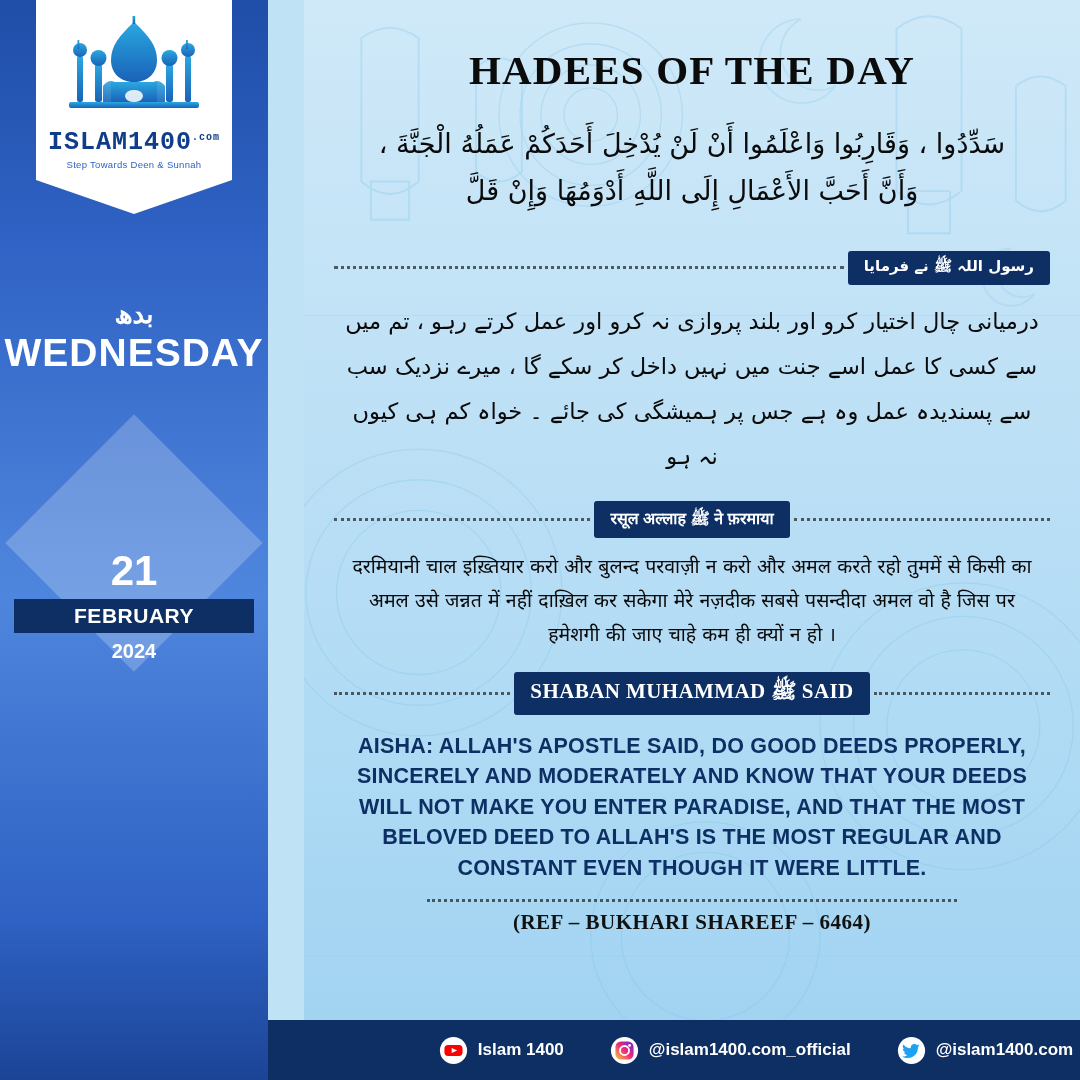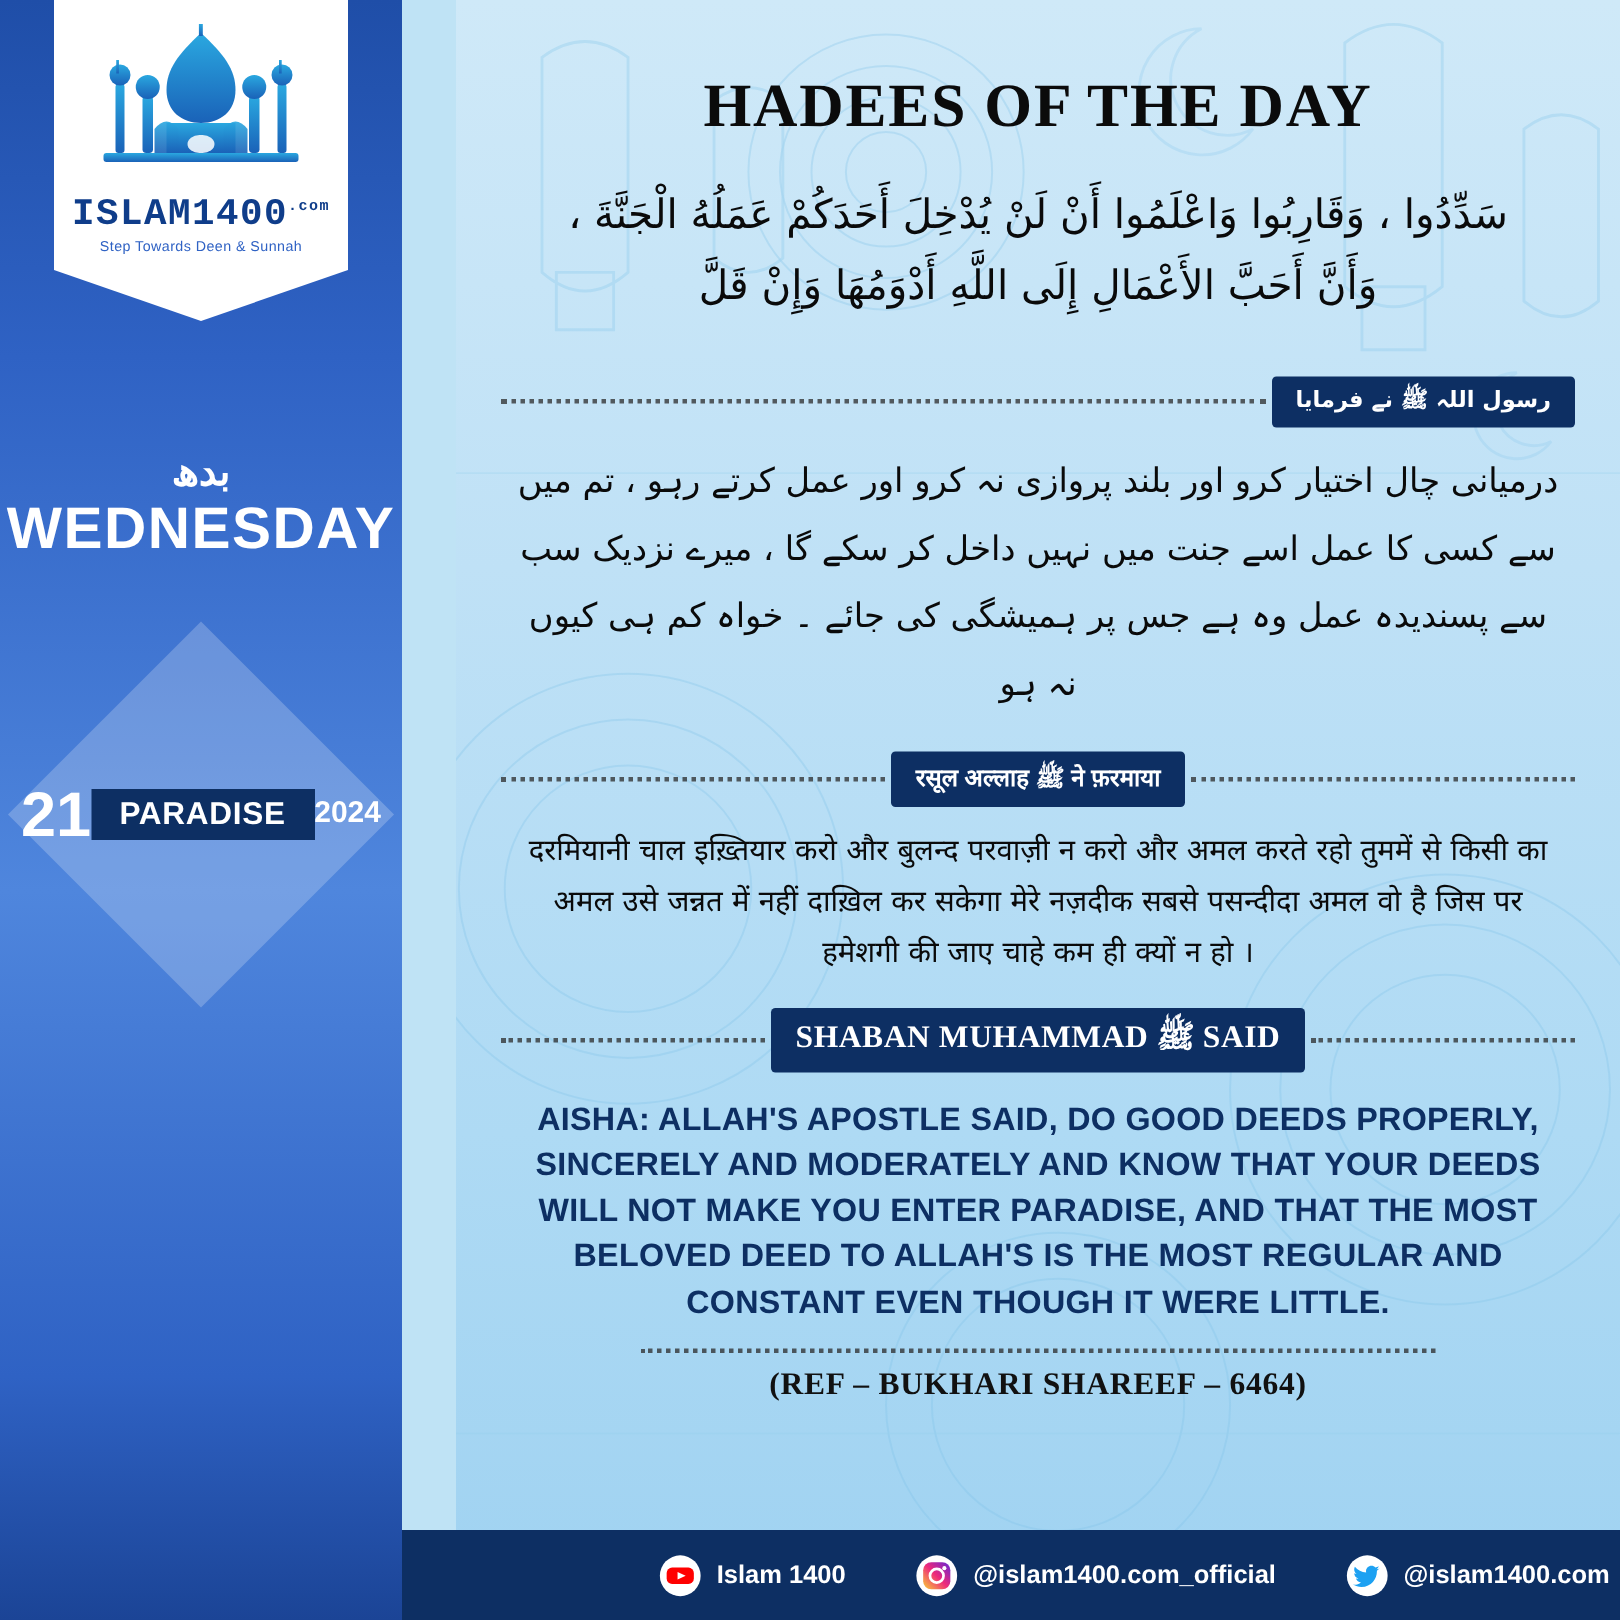--- a/index.html
+++ b/index.html
@@ -93,20 +93,21 @@
     margin: 0 auto;
     transform: rotate(45deg);
     background: rgba(255,255,255,0.22);
     border: 0;
   }
   .diamond-wrap { position: relative; width: 240px; height: 240px; display:flex; align-items:center; justify-content:center; }
   .diamond-inner {
     position: absolute;
     inset: 0;
     display: flex;
+    flex-direction: column;
     align-items: center;
     justify-content: flex-end;
     color: #ffffff;
     text-align: center;
   }
   .d-num { font-size: 42px; font-weight: bold; line-height: 1; }
   .d-band {
     background: #0d2f63;
     color: #fff;
     font-size: 21px;
@@ -308,21 +309,21 @@
 
     <div class="day-block">
       <div class="day-urdu">بدھ</div>
       <div class="day-en">WEDNESDAY</div>
     </div>
 
     <div class="diamond-wrap gregorian-wrap">
       <div class="diamond"></div>
       <div class="diamond-inner">
         <div class="d-num">21</div>
-        <div class="d-band">PARADISE</div>
+        <div class="d-band">FEBRUARY</div>
         <div class="d-year">2024</div>
       </div>
     </div>
 
 
   </aside>
 
   <section class="content">
 
     <svg class="bg-art" viewBox="0 0 812 1080" preserveAspectRatio="xMidYMid slice" aria-hidden="true">

